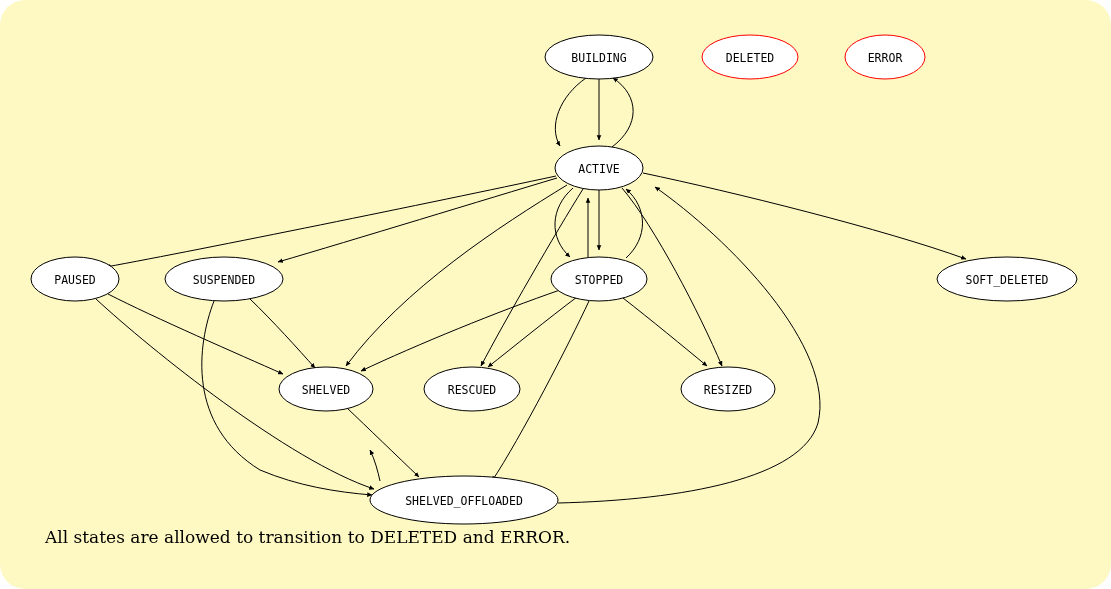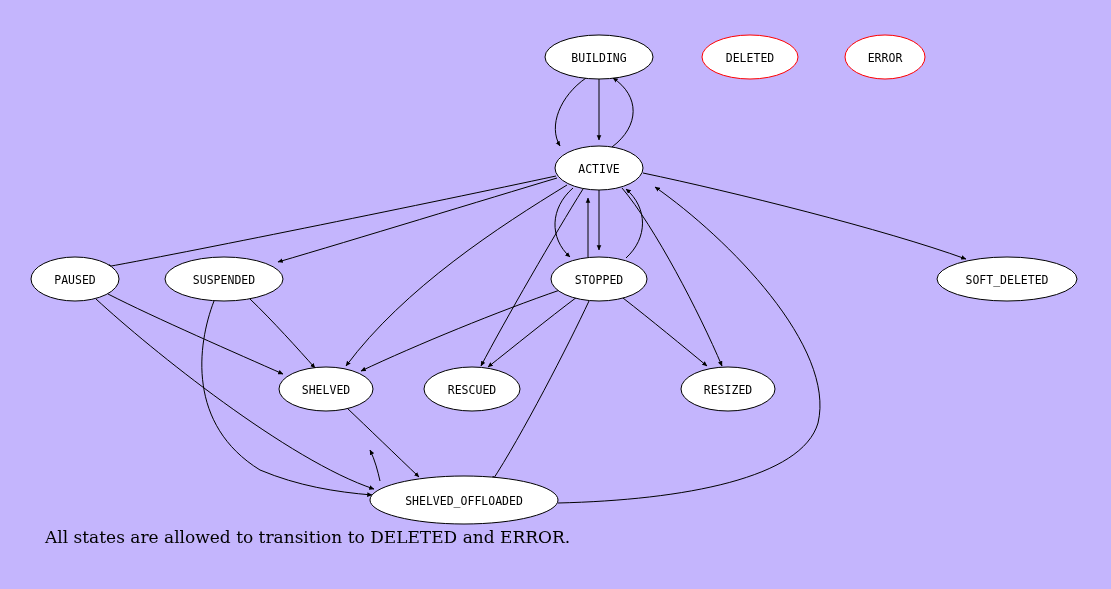--- a/index.html
+++ b/index.html
@@ -10,21 +10,22 @@
   body {
     width: 1111px;
     height: 589px;
     overflow: hidden;
     font-family: "Liberation Sans", sans-serif;
   }
   #diagram-root {
     position: relative;
     width: 1111px;
     height: 589px;
-    background: #c4b5fd;
+    background: #fef9c3;
+    border-radius: 25px;
   }
   svg#state-graph {
     display: block;
     width: 1111px;
     height: 589px;
   }
   .node-ellipse {
     fill: #ffffff;
     stroke: #000000;
     stroke-width: 1;

